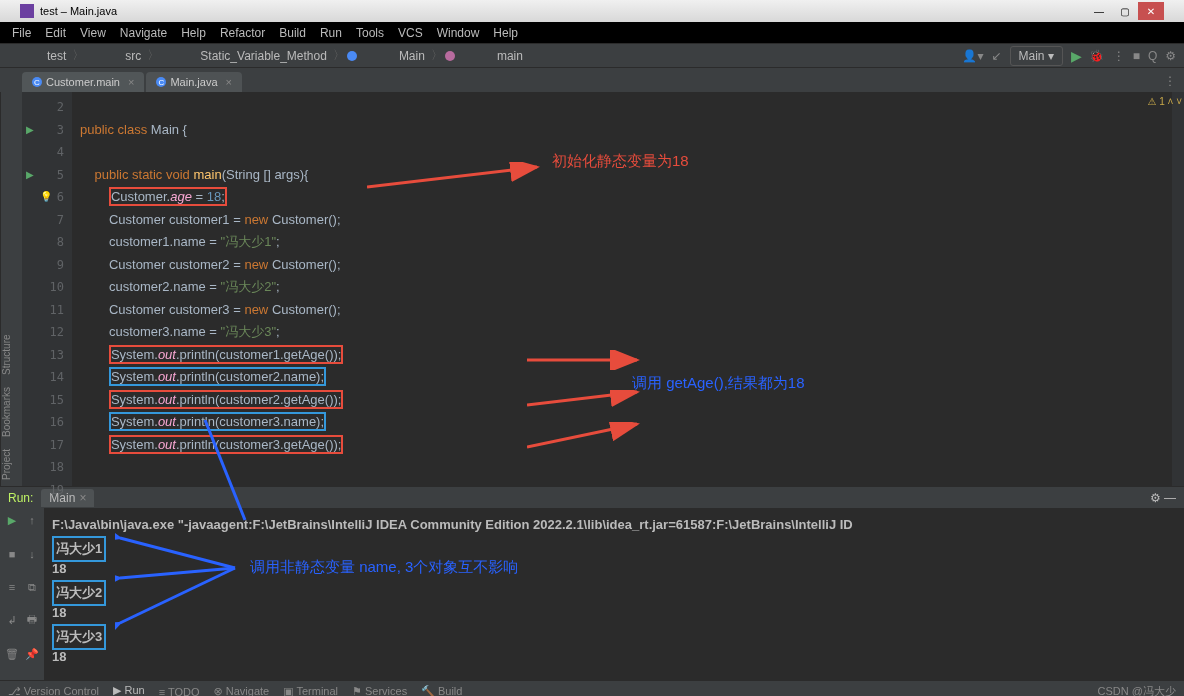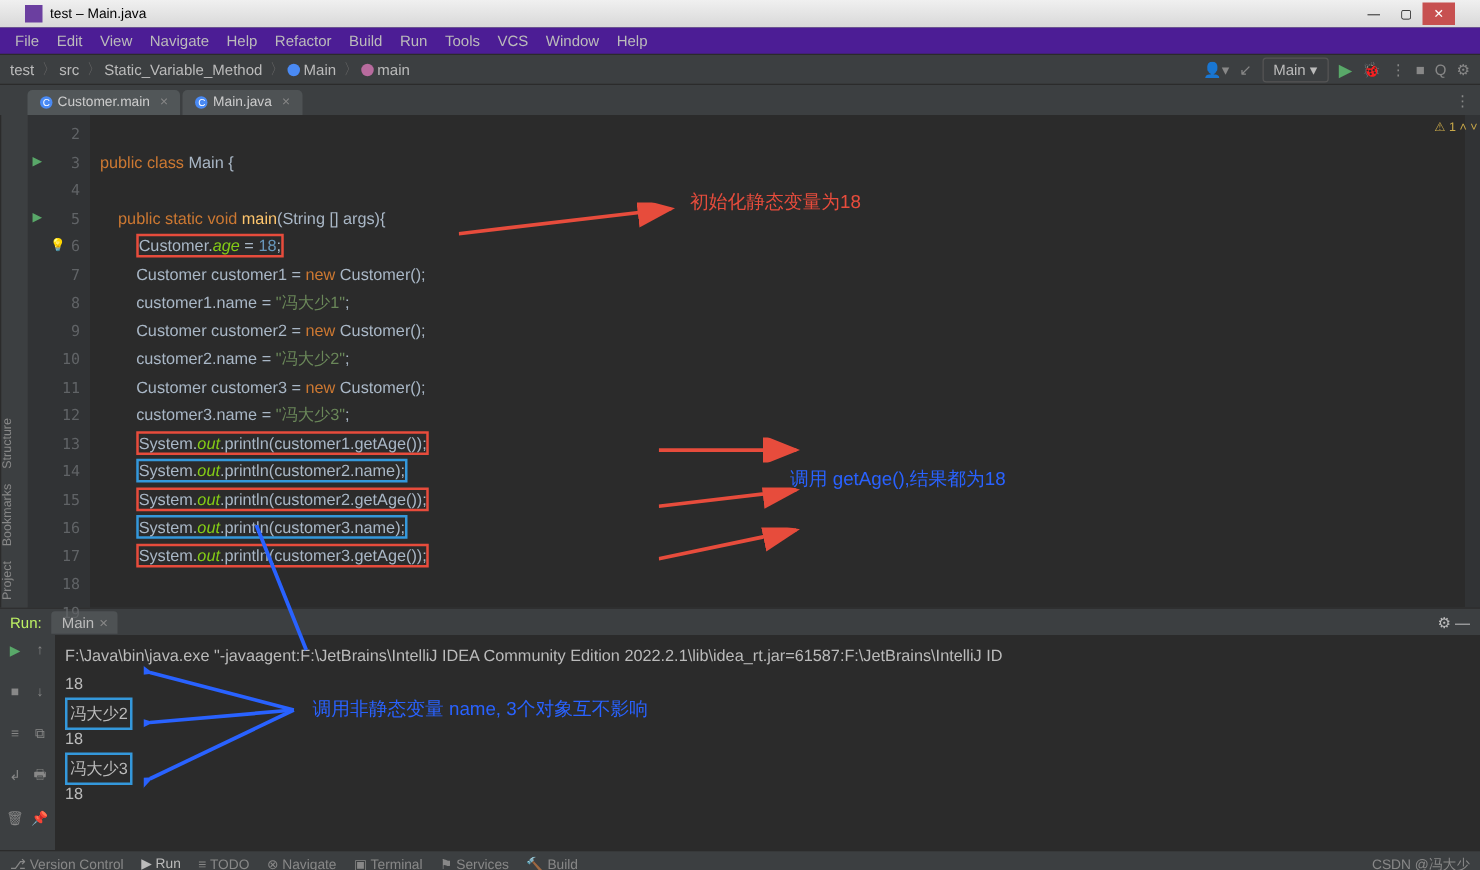--- a/index.html
+++ b/index.html
@@ -2,24 +2,24 @@
 <html><head>
 <meta charset="utf-8">
 <style>
 * { margin:0; padding:0; box-sizing:border-box; font-family:"Segoe UI",Arial,sans-serif; }
 body { background:#3c3f41; color:#bbb; font-size:12px; overflow:hidden; width:1184px; height:696px; position:relative; }
 .titlebar { height:22px; background:linear-gradient(#f0f0f0,#d8d8d8); display:flex; align-items:center; padding:0 20px; color:#000; font-size:11px; }
 .titlebar .appicon { width:14px; height:14px; background:#6b3fa0; margin-right:6px; }
 .titlebar .winbtns { margin-left:auto; display:flex; }
 .titlebar .winbtn { width:26px; height:18px; display:flex; align-items:center; justify-content:center; font-size:10px; }
 .titlebar .closebtn { background:#c75050; color:#fff; }
-.menubar { height:22px; background:#4c1d95; display:flex; align-items:center; padding:0 6px; gap:2px; border-bottom:1px solid #2b2b2b; }
+.menubar { height:22px; background:#000000; display:flex; align-items:center; padding:0 6px; gap:2px; border-bottom:1px solid #2b2b2b; }
 .menubar span { padding:2px 6px; cursor:pointer; }
 .navbar { height:24px; background:#3c3f41; display:flex; align-items:center; padding:0 8px; border-bottom:1px solid #2b2b2b; }
-.crumb { color:#bbb; margin-right:4px; }
+.crumb { color:#bbb; margin-right:4px;margin-left:39px; }
 .crumb-sep { color:#666; margin:0 2px; }
 .crumb-icon { display:inline-block; width:10px; height:10px; border-radius:50%; margin-right:3px; vertical-align:middle; }
 .ci-class { background:#4a8af4; }
 .ci-method { background:#b86b9e; }
 .navright { margin-left:auto; display:flex; gap:8px; align-items:center; }
 .navbtn { padding:2px 8px; border:1px solid #555; border-radius:3px; cursor:pointer; }
 .runbtn { color:#59a869; font-size:14px; }
 .icn { color:#888; cursor:pointer; }
 .tabbar { height:24px; background:#3c3f41; display:flex; align-items:flex-end; padding-left:22px; }
 .tab { padding:4px 10px; background:#515658; border-radius:4px 4px 0 0; margin-right:2px; display:flex; align-items:center; gap:4px; font-size:11px; color:#ccc; cursor:pointer; }
@@ -31,42 +31,42 @@
 .leftstrip { width:22px; background:#3c3f41; border-right:1px solid #2b2b2b; writing-mode:vertical-rl; transform:rotate(180deg); display:flex; justify-content:flex-start; padding:6px 0; gap:12px; font-size:10px; color:#888; }
 .leftstrip span { cursor:pointer; }
 .gutter { width:50px; background:#313335; text-align:right; padding-top:4px; }
 .gutter .ln { height:22.5px; line-height:22.5px; padding-right:8px; color:#606366; font-family:Consolas,monospace; font-size:12px; position:relative; }
 .run-gut { color:#59a869; position:absolute; left:4px; font-size:10px; }
 .hint-gut { position:absolute; left:18px; color:#c9a94a; font-size:10px; }
 .code { flex:1; background:#2b2b2b; font-family:Consolas,monospace; font-size:13px; padding-top:4px; position:relative; overflow:hidden; }
 .codeline { height:22.5px; line-height:22.5px; white-space:pre; padding-left:8px; }
 .kw { color:#cc7832; }
 .cls { color:#a9b7c6; }
-.fld { color:#84cc16; font-style:italic; }
+.fld { color:#f9a8d4; font-style:italic; }
 .str { color:#6a8759; }
 .num { color:#6897bb; }
 .mth { color:#ffc66d; }
 .txt { color:#a9b7c6; }
 .box-red { border:2px solid #e74c3c; }
 .box-blue { border:2px solid #3498db; }
 .annot { position:absolute; color:#2962ff; font-size:15px; font-weight:500; pointer-events:none; }
 .annot-red { color:#e74c3c; }
 .warn-strip { position:absolute; right:0; top:0; width:12px; height:100%; background:#313335; }
 .warn-badge { position:absolute; right:2px; top:4px; color:#c9a94a; font-size:10px; }
 .runbar { height:22px; background:#3c3f41; border-top:1px solid #2b2b2b; display:flex; align-items:center; padding:0 8px; }
 .runbar .label { color:#bef264; margin-right:8px; }
 .runtab { padding:2px 8px; background:#4e5254; border-radius:3px 3px 0 0; display:flex; align-items:center; gap:4px; cursor:pointer; }
 .runtab .x { color:#888; }
 .runbar .gear { margin-left:auto; cursor:pointer; }
 .console-area { display:flex; height:172px; background:#2b2b2b; position:relative; }
 .console-tools { width:44px; background:#3c3f41; display:flex; flex-wrap:wrap; padding:4px; gap:4px; }
 .ctool { width:16px; height:16px; color:#888; cursor:pointer; display:flex; align-items:center; justify-content:center; font-size:11px; }
 .ctool.green { color:#59a869; }
 .console-out { flex:1; font-family:Consolas,monospace; font-size:13px; padding:6px 8px; color:#bbb; overflow:hidden; }
-.console-out .cl { height:22px; line-height:22px; white-space:nowrap; }
+.console-out .cl { height:22px; line-height:22px; white-space:nowrap;font-weight:bold; }
 .out-box { border:2px solid #3498db; display:inline-block; padding:0 2px; }
 .bottombar { height:22px; background:#3c3f41; border-top:1px solid #2b2b2b; display:flex; align-items:center; padding:0 8px; gap:14px; font-size:11px; color:#888; }
 .bottombar span { cursor:pointer; }
 .bottombar .right { margin-left:auto; }
 .bottombar .active { color:#bbb; border-bottom:2px solid #3c84c7; }
 svg.arrow { position:absolute; pointer-events:none; }
 </style>
 </head>
 <body>
 
@@ -221,20 +221,21 @@
     <span class="ctool">↓</span>
     <span class="ctool">≡</span>
     <span class="ctool">⧉</span>
     <span class="ctool">↲</span>
     <span class="ctool">🖶</span>
     <span class="ctool">🗑</span>
     <span class="ctool">📌</span>
   </div>
   <div class="console-out">
     <div class="cl">F:\Java\bin\java.exe "-javaagent:F:\JetBrains\IntelliJ IDEA Community Edition 2022.2.1\lib\idea_rt.jar=61587:F:\JetBrains\IntelliJ ID</div>
+    <div class="cl"><span class="out-box">冯大少1</span></div>
     <div class="cl">18</div>
     <div class="cl"><span class="out-box">冯大少2</span></div>
     <div class="cl">18</div>
     <div class="cl"><span class="out-box">冯大少3</span></div>
     <div class="cl">18</div>
   </div>
   <div class="annot" style="left:250px; top:50px;">调用非静态变量 name, 3个对象互不影响</div>
 
   <svg class="arrow" style="left:115px; top:0px;" width="130" height="75">
       <defs>

